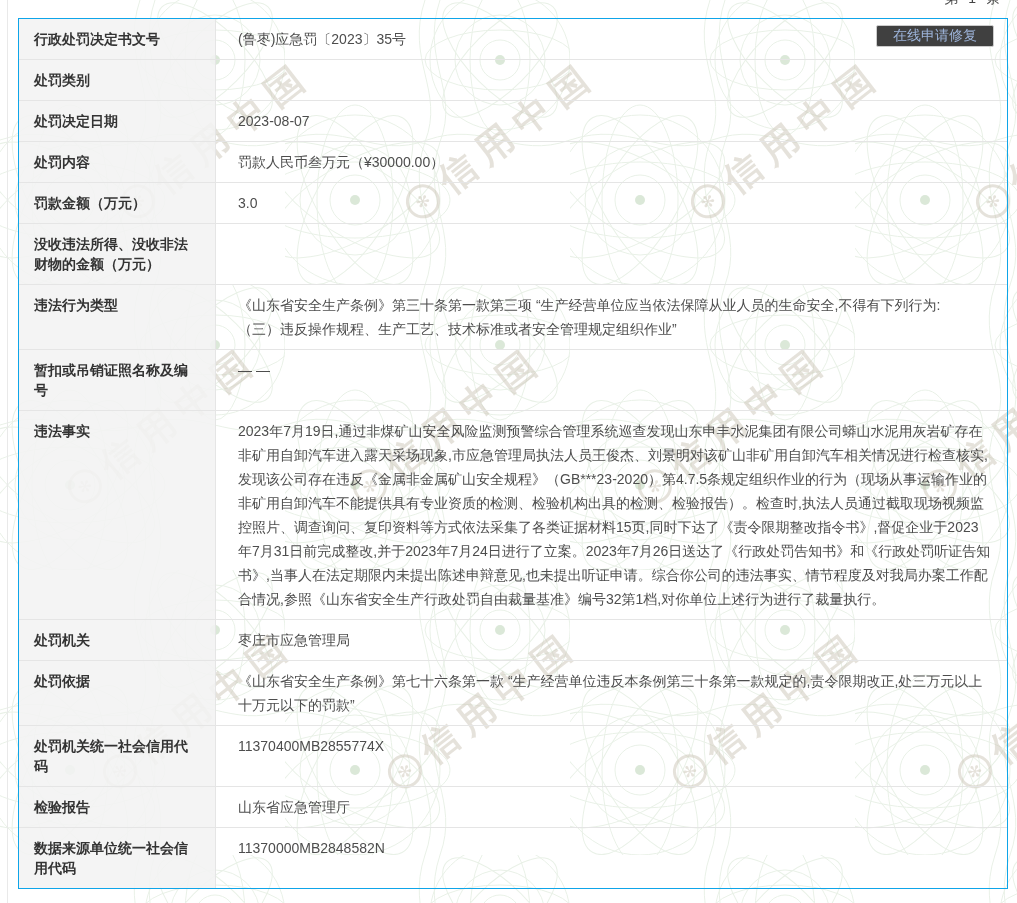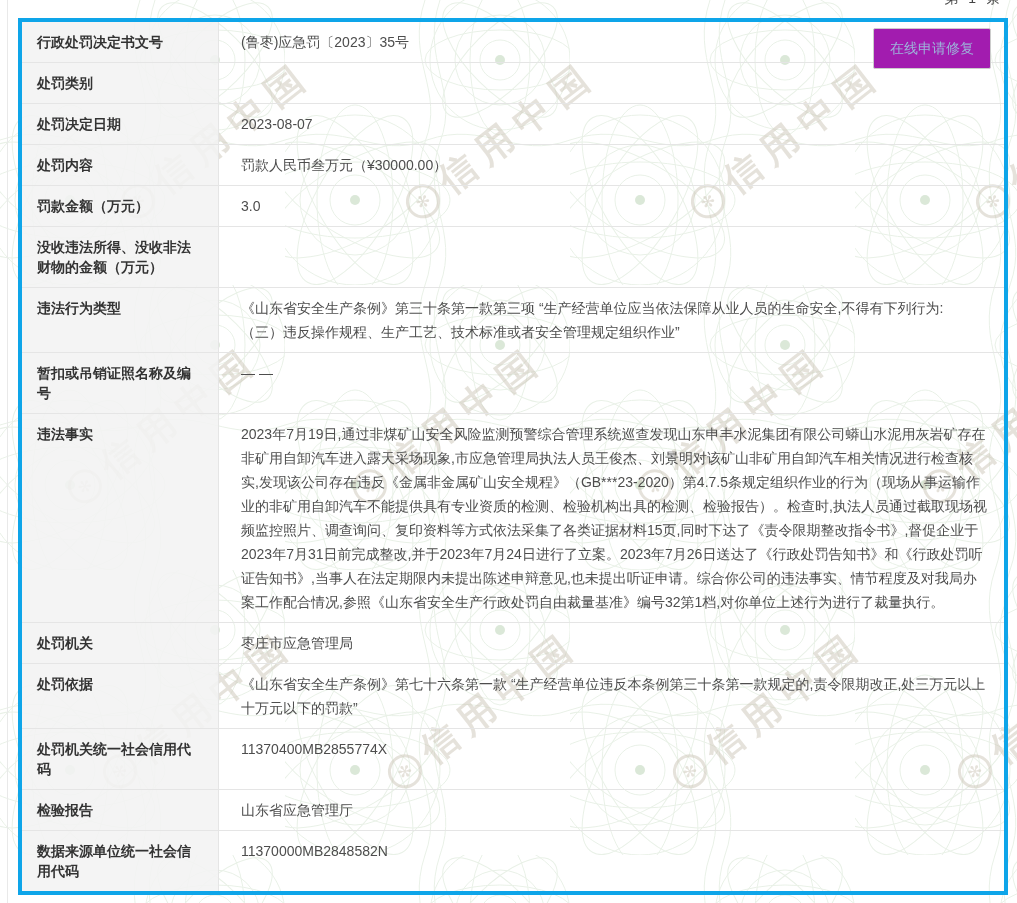--- a/index.html
+++ b/index.html
@@ -67,21 +67,21 @@
     font-size: 14px;
     color: #444;
     letter-spacing: 3px;
     z-index: 4;
   }
   
   .detail-table {
     position: absolute;
     left: 18px; top: 18px;
     width: 990px;
-    border: 4px solid #0ea5e9;
+    border: 1px solid #0ea5e9;
     z-index: 2;
     background: transparent;
   }
   .row {
     display: flex;
     border-bottom: 1px solid #e5e5e5;
   }
   .row:last-child { border-bottom: none; }
   .cell-label {
     flex: 0 0 197px;
@@ -98,23 +98,23 @@
     position: relative;
     padding: 8px 16px 8px 22px;
     font-size: 14px;
     line-height: 24px;
     color: #4d4d4d;
     white-space: pre-line;
   }
   .repair-btn {
     position: absolute;
     right: 13px; top: 6px;
-    height: 41px;
+    height: 22px;
     padding: 0 16px;
-    background: #a21caf;
+    background: #404040;
     border: 1px solid #cccccc;
     border-radius: 2px;
     color: #9db4da;
     font-size: 14px;
     font-family: "Liberation Sans", "DejaVu Sans", sans-serif;
     cursor: pointer;
     white-space: nowrap;
   }
 </style>
 </head>

